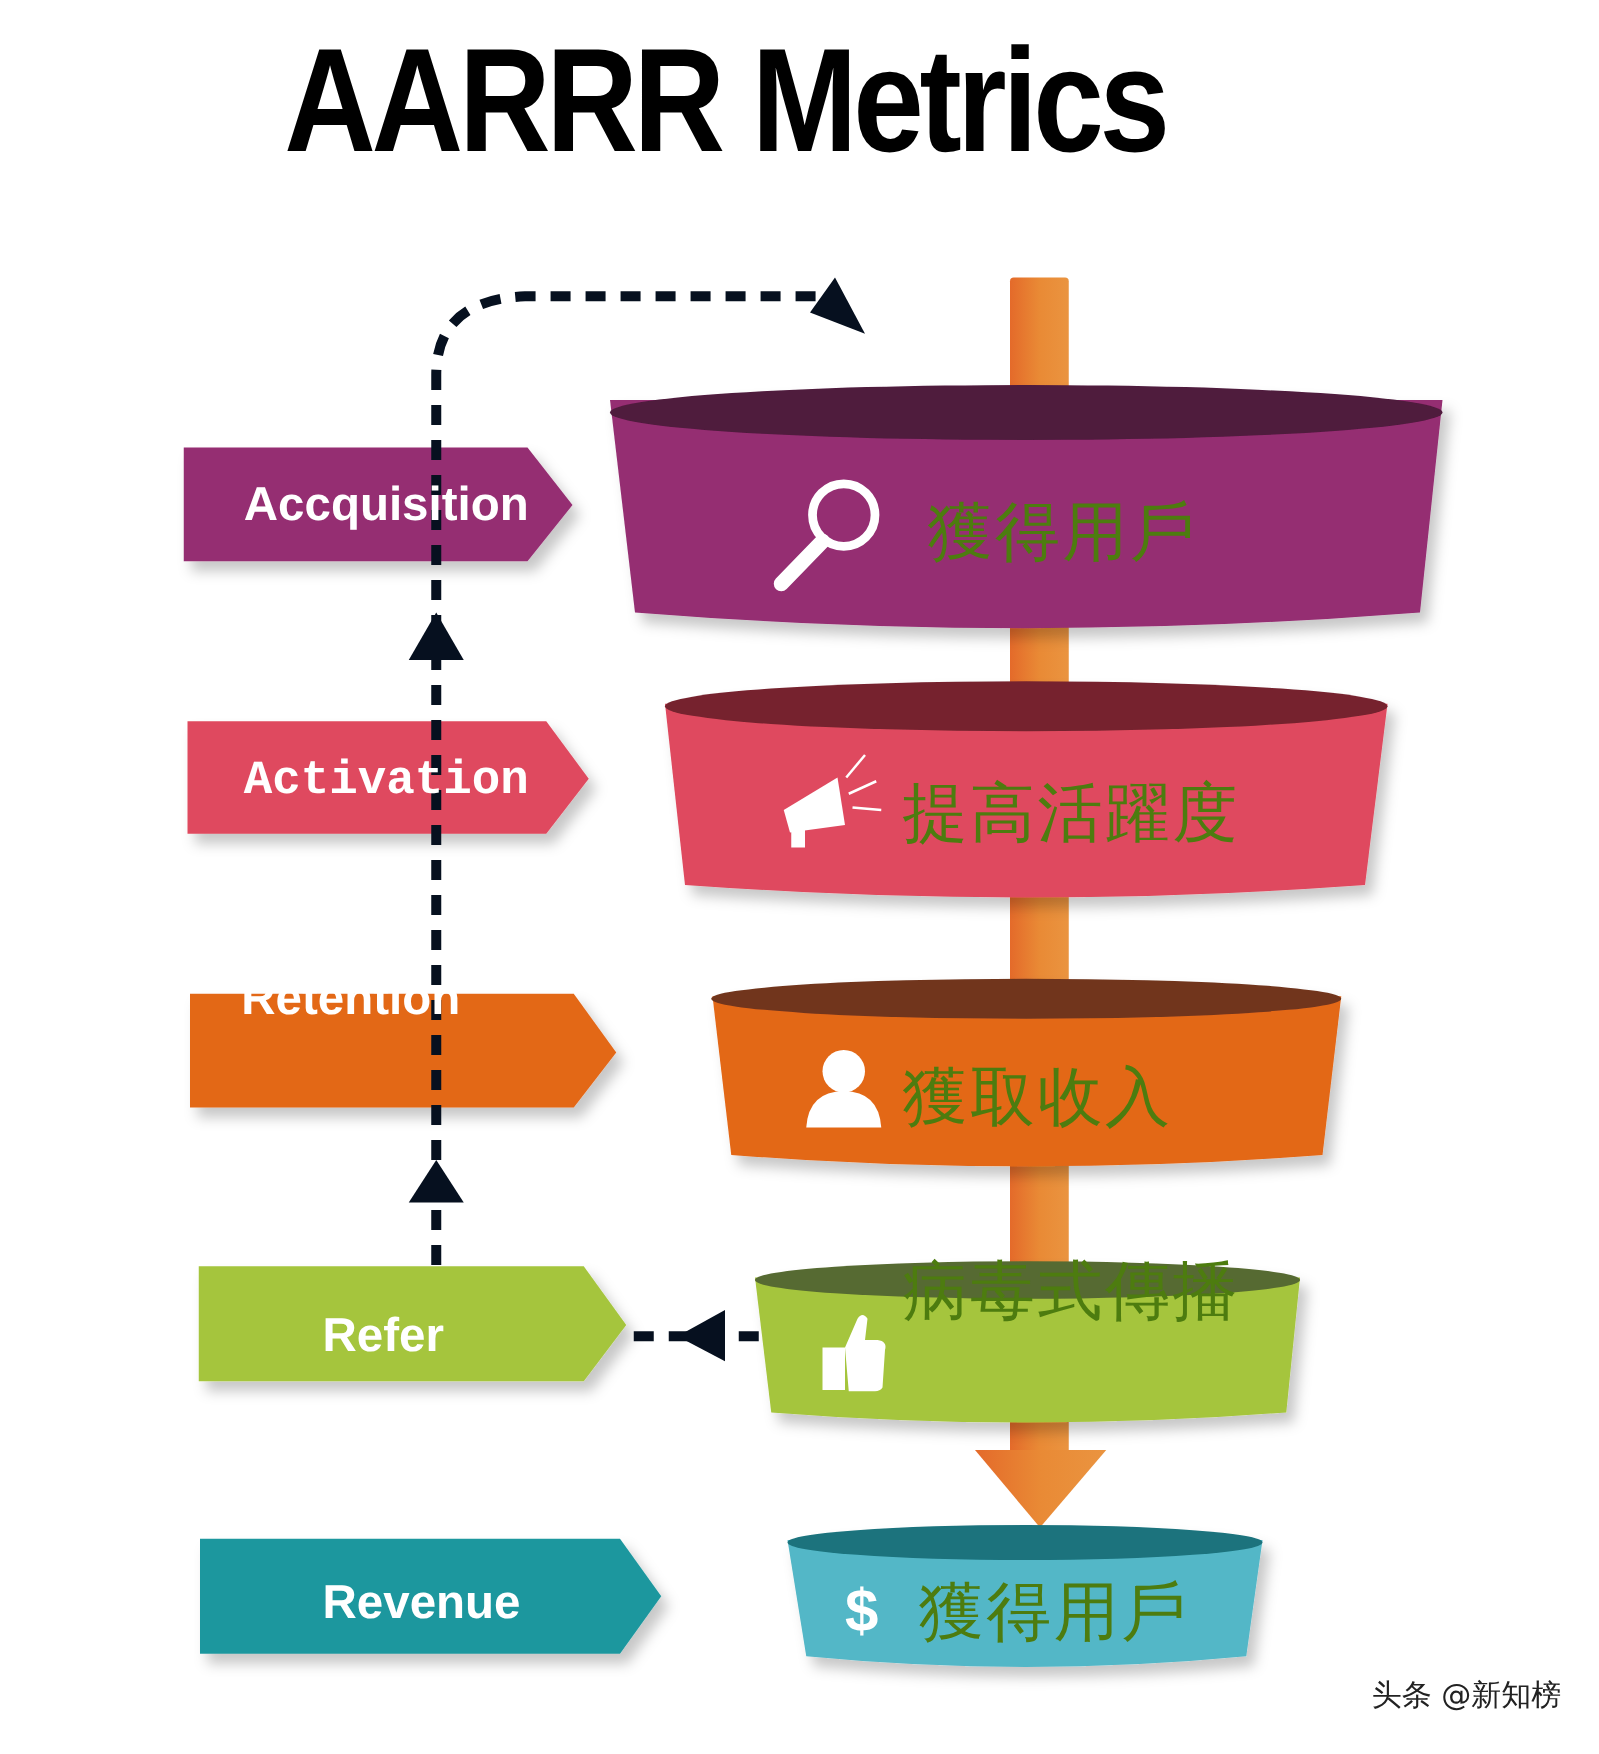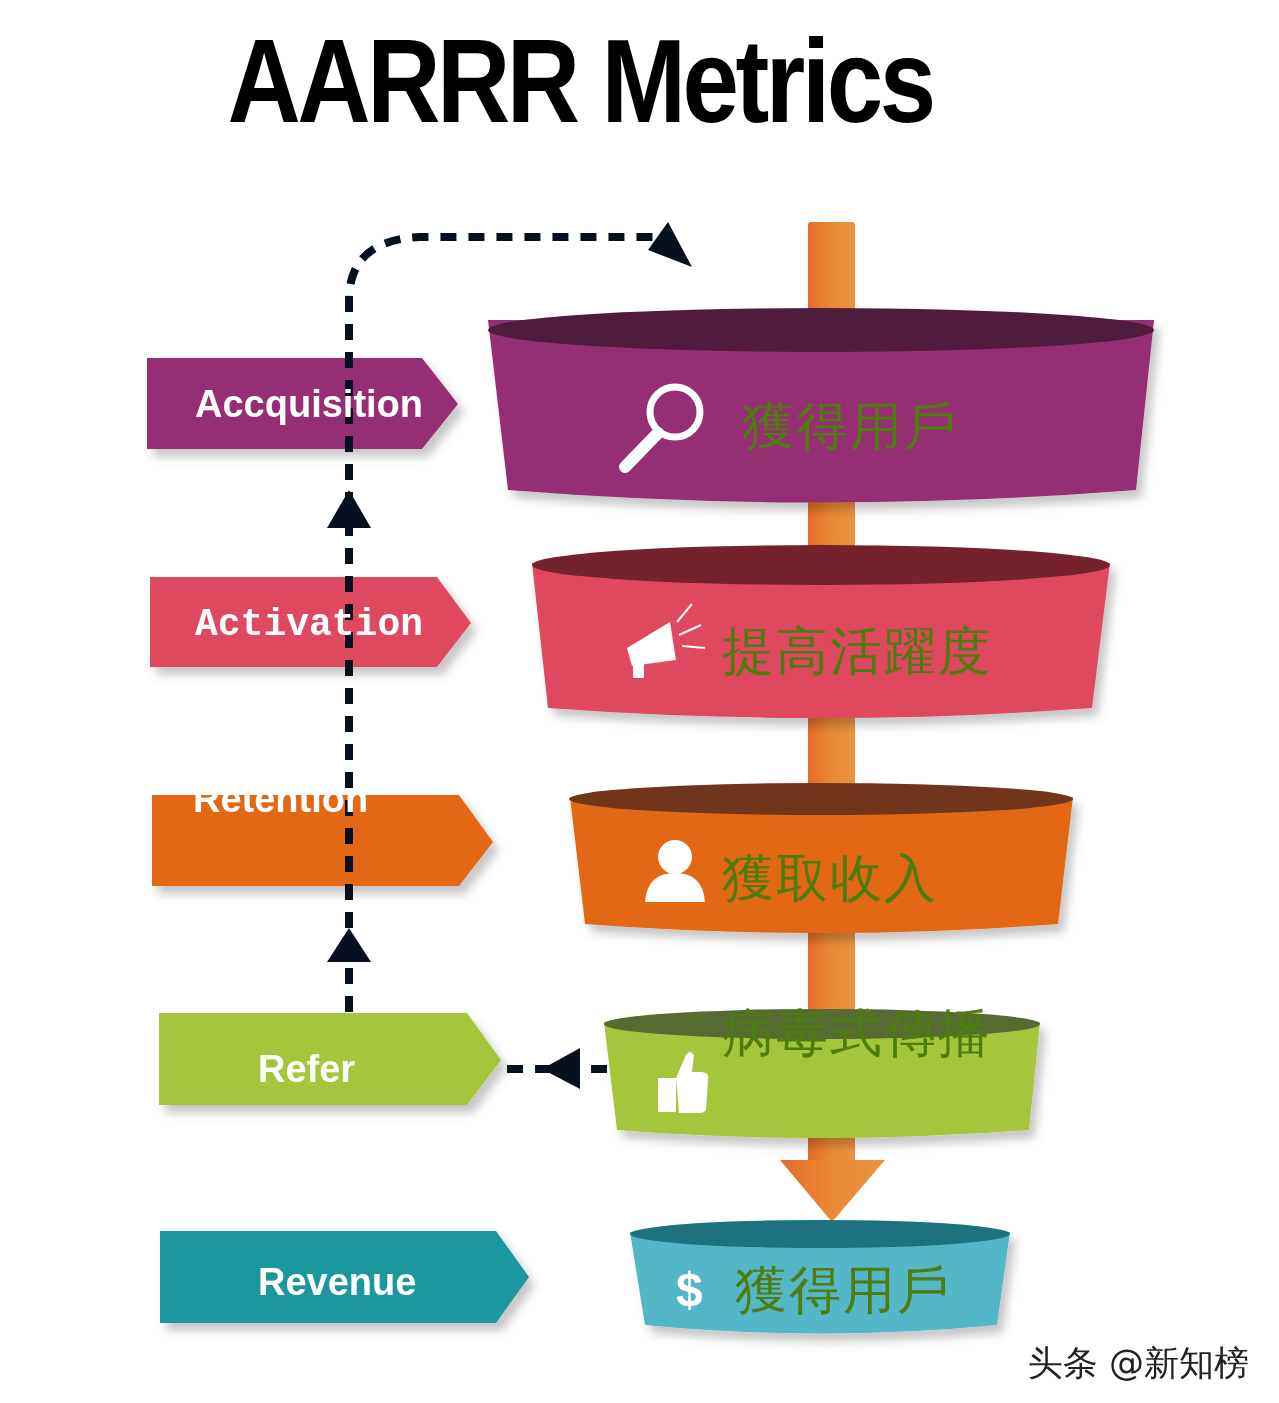--- a/index.html
+++ b/index.html
@@ -8,21 +8,21 @@
   .title { position: absolute; left: 0; top: 22px; width: 1349px; text-align: center;
            font-family: "Liberation Sans", "DejaVu Sans", sans-serif; font-weight: 700;
            font-size: 118px; letter-spacing: -4px; color: #000; line-height: 1;
            transform: scaleX(0.86); transform-origin: 0 0; }
   svg.canvas { position: absolute; left: 0; top: 0; }
   .label { position: absolute; color: #fff; font-family: "Liberation Sans", "DejaVu Sans", sans-serif;
            font-weight: 700; font-size: 38px; line-height: 1; white-space: nowrap; }
   .cn { position: absolute; color: #4d7c0f; font-family: "DejaVu Sans", sans-serif;
         font-size: 52px; line-height: 1; white-space: nowrap; letter-spacing: 2px; }
   .icon { position: absolute; }
-  .watermark { position: absolute; right: 30px; top: 1340px; font-size: 35px; color: #222;
+  .watermark { position: absolute; right: 30px; top: 1340px; font-size: 24px; color: #222;
                font-family: "DejaVu Sans", sans-serif; white-space: nowrap; }
 </style>
 </head>
 <body>
 
 <div class="title">AARRR Metrics</div>
 
 <svg class="canvas" width="1279" height="1403" viewBox="0 0 1279 1403">
   <defs>
     <linearGradient id="pipeGrad" x1="0" x2="1" y1="0" y2="0">

